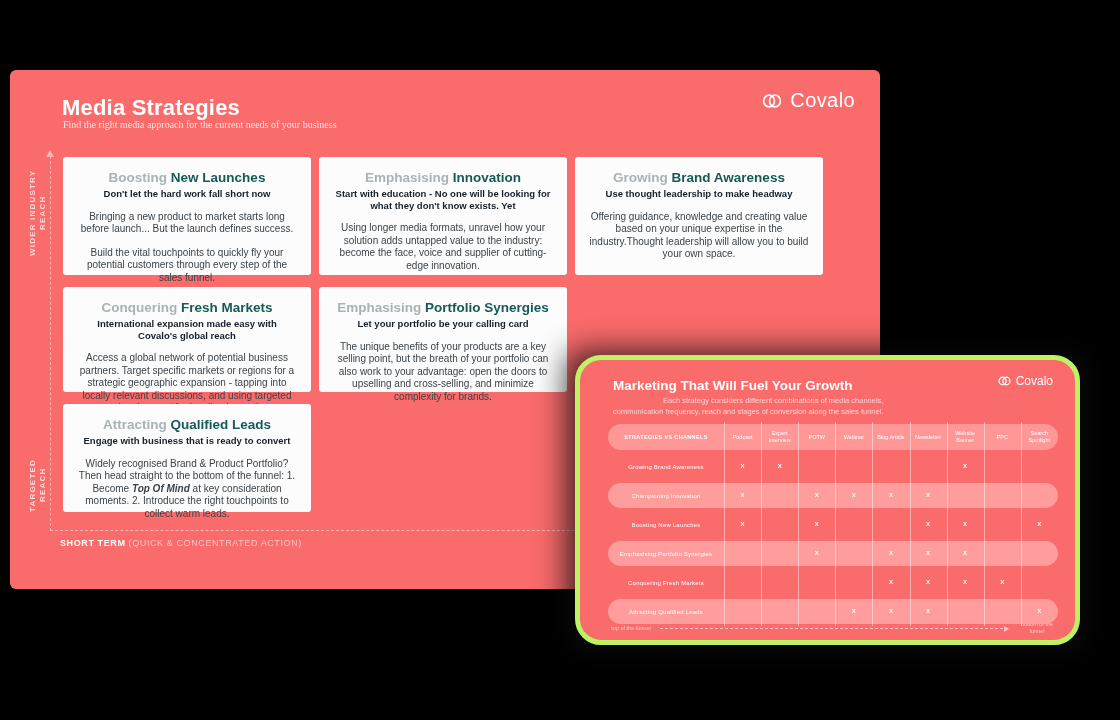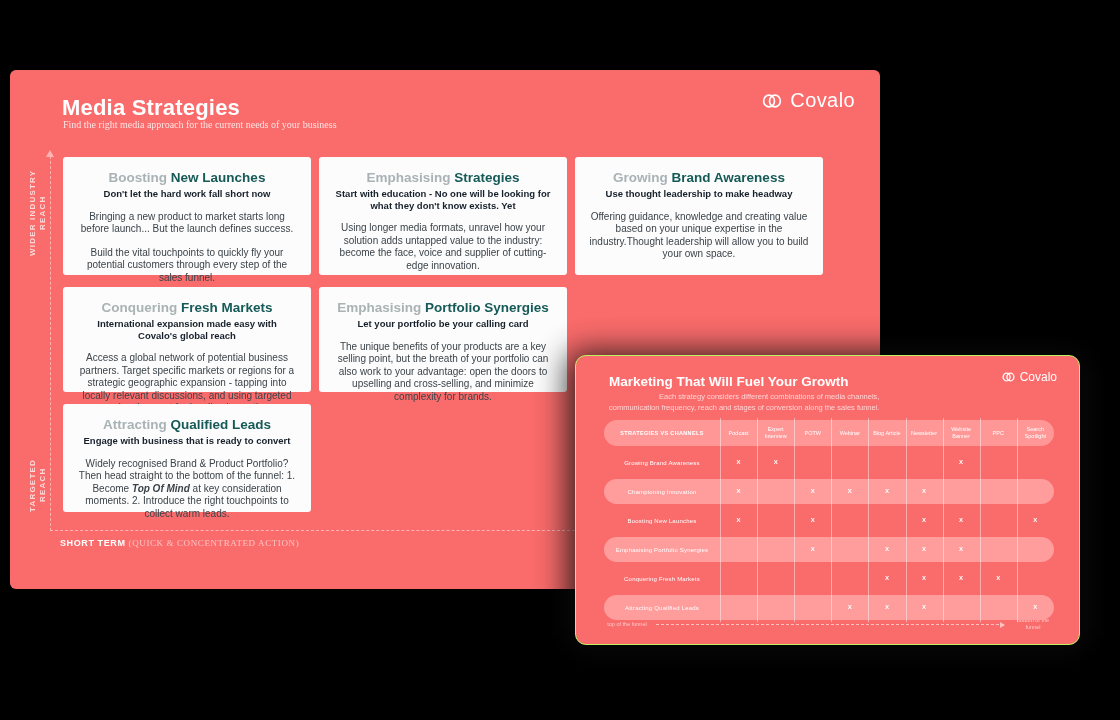--- a/index.html
+++ b/index.html
@@ -63,21 +63,21 @@
   .axis-line-h {
     position: absolute; left: 40px; top: 460px;
     width: 530px; height: 0;
     border-top: 1.5px dashed #FFB3B3;
   }
   .p1-foot {
     position: absolute; left: 50px; top: 468px;
     font-size: 9px; letter-spacing: 0.6px;
   }
   .p1-foot b { color: #ffffff; font-weight: bold; }
-  .p1-foot span { color: #FFC2C2; font-family: Liberation Serif, serif; }
+  .p1-foot span { color: #FFC2C2; }
 
   
   .cards { position: absolute; left: 53px; top: 87px; width: 770px; }
   .card-row { display: flex; gap: 8px; margin-bottom: 12px; }
   .card {
     width: 248px;
     background: #FCFCFC;
     border-radius: 3px;
     padding: 12px 14px 14px 14px;
     text-align: center;
@@ -104,22 +104,22 @@
     border-radius: 14px;
     background: #0b0b0b;
     filter: blur(16px);
     opacity: .85;
   }
   .panel2 {
     position: absolute;
     left: 575px; top: 355px;
     width: 505px; height: 290px;
     background: #FA6B6B;
-    border-radius: 11px;
-    border: 1px solid #bef264;
+    border-radius: 26px;
+    border: 5px solid #bef264;
     overflow: hidden;
   }
   .p2-title {
     position: absolute; left: 33px; top: 18px;
     color: #ffffff; font-size: 13.5px; font-weight: bold;
   }
   .p2-sub {
     position: absolute; left: 33px; top: 36px;
     color: #FFD4D4; font-size: 7.5px; line-height: 10.5px; text-align: right;
   }
@@ -220,21 +220,21 @@
           <div class="card-sub">Don't let the hard work fall short now</div>
           <div class="card-body">
             <p>Bringing a new product to market starts long before launch... But the launch defines success.</p>
             <p>Build the vital touchpoints to quickly fly your potential customers through every step of the sales funnel.</p>
           </div>
         </div>
 
         <div class="card r1">
           <div class="card-h">
             <span class="light">Emphasising</span>
-            <span class="dark">Strategies</span>
+            <span class="dark">Innovation</span>
           </div>
           <div class="card-sub">Start with education - No one will be looking for what they don't know exists. Yet</div>
           <div class="card-body">
             <p>Using longer media formats, unravel how your solution adds untapped value to the industry: become the face, voice and supplier of cutting-edge innovation.</p>
           </div>
         </div>
 
         <div class="card r1">
           <div class="card-h">
             <span class="light">Growing</span>

